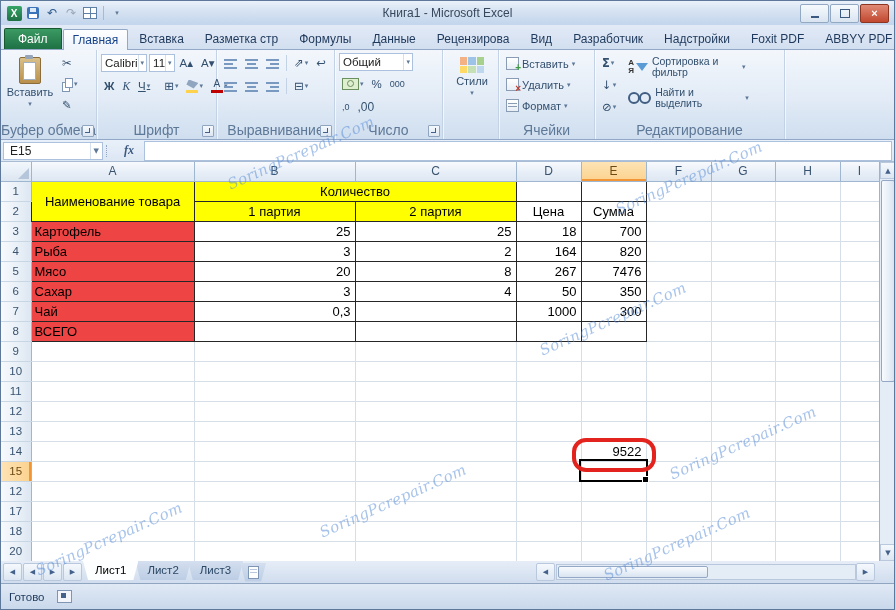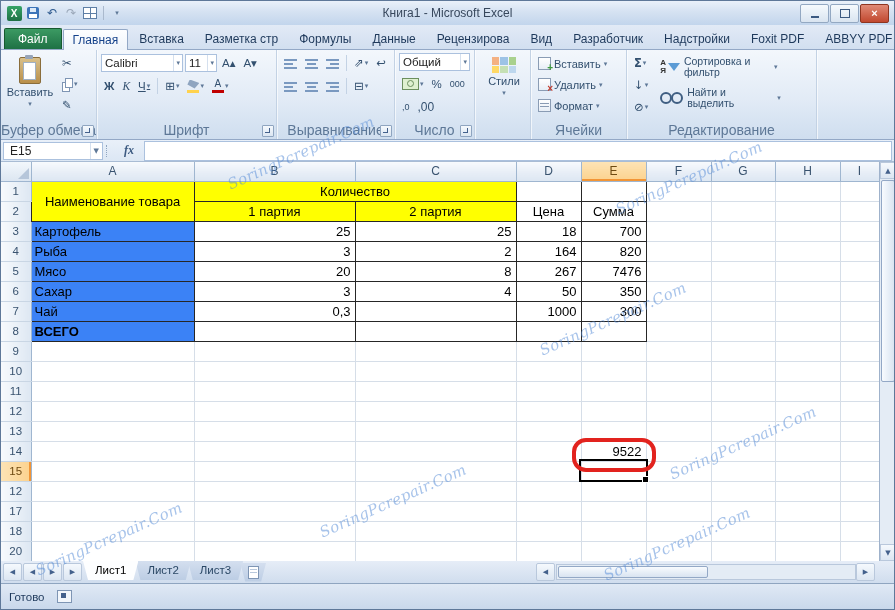--- a/index.html
+++ b/index.html
@@ -97,24 +97,24 @@
   th,td{padding:0;box-sizing:border-box;overflow:hidden;white-space:nowrap}
   thead th{height:19px;background:linear-gradient(#F7FAFD,#E6EDF6 60%,#DDE7F2);border-right:1px solid #9FB6D0;border-bottom:1px solid #9FB6D0;font-size:12px;font-weight:normal;color:#39536F;text-align:center}
   thead th.selhdr{background:linear-gradient(#FDE3B5,#FBD28D);box-shadow:inset 0 -2px 0 #F29536;color:#6E4A12}
   th.corner{position:relative;background:linear-gradient(#F2F7FC,#DCE6F1)}
   th.corner::after{content:"";position:absolute;right:2px;bottom:2px;border-left:11px solid transparent;border-bottom:11px solid #B6C6DA}
   tbody th.rh{height:20px;background:linear-gradient(90deg,#F7FAFD,#DDE7F2);border-right:1px solid #9FB6D0;border-bottom:1px solid #C9D6E4;font-size:11.5px;font-weight:normal;color:#39536F;text-align:center}
   tbody th.selhdr-r{background:linear-gradient(90deg,#FDE3B5,#FBD28D);box-shadow:inset -2px 0 0 #F29536;color:#6E4A12}
   td{height:20px;border-right:1px solid #D6DEE8;border-bottom:1px solid #D6DEE8;font-size:13px;color:#000;padding:0 3px;background:#fff}
   td.tc{border:1px solid #262626}
   td.yellow{background:#FFFF00}
-  td.green{background:#3b82f6}
+  td.green{background:#ef4444}
   td.center{text-align:center}
   td.num{text-align:right;padding-right:4px}
-  td.bold{font-weight:bold}
+  td.bold{font-weight:normal}
   .redring{position:absolute;left:571px;top:276px;width:76px;height:26px;border:4px solid #E2231E;border-radius:14px;z-index:50;pointer-events:none}
   .acell{position:absolute;left:578px;top:297px;width:69px;height:23px;border:2px solid #000;box-sizing:border-box;z-index:40;background:transparent}
   .acell::after{content:"";position:absolute;right:-3px;bottom:-3px;width:5px;height:5px;background:#000;border:1px solid #fff}
 
   
   .vscroll{position:absolute;top:161px;left:878px;width:17px;height:399px;background:#E4ECF5;border-left:1px solid #9FB2CB;box-sizing:border-box}
   .varr{position:absolute;left:0;right:0;height:17px;display:flex;align-items:center;justify-content:center;font-size:7px;color:#44618C;background:linear-gradient(#F5F9FD,#DCE6F2);border:1px solid #B9C8DC;box-sizing:border-box}
   .varr.top{top:0}.varr.bot{bottom:0}
   .vthumb{position:absolute;top:18px;left:1px;right:1px;height:200px;background:linear-gradient(90deg,#F8FBFE,#D9E4F1);border:1px solid #93A8C6;border-radius:2px}
 
@@ -224,21 +224,21 @@
             </div>
           <div class="sb">
               <span class="gly">✎</span>
             </div>
         </div>
       </div>
       <div class="grp-label">Буфер обмена</div>
       <span class="dlg"></span>
     </div>
 
-    <div class="grp" style="width:180px">
+    <div class="grp" style="width:120px">
       <div class="row">
         <div class="sel" style="width:82px">
             <span>Calibri</span>
             <span class="dd">▾</span>
           </div>
         <div class="sel" style="width:32px">
             <span>11</span>
             <span class="dd">▾</span>
           </div>
         <div class="sb">А▴</div>
@@ -308,21 +308,21 @@
         <span class="vsep"></span>
         <div class="sb">
             <span class="gly">⊟</span>
             <span class="dd">▾</span>
           </div>
       </div>
       <div class="grp-label">Выравнивание</div>
       <span class="dlg"></span>
     </div>
 
-    <div class="grp" style="width:80px">
+    <div class="grp" style="width:108px">
       <div class="row">
         <div class="sel" style="width:74px">
             <span>Общий</span>
             <span class="dd">▾</span>
           </div>
       </div>
       <div class="row">
         <div class="sb">
             <span class="cashic"></span>
             <span class="dd">▾</span>

